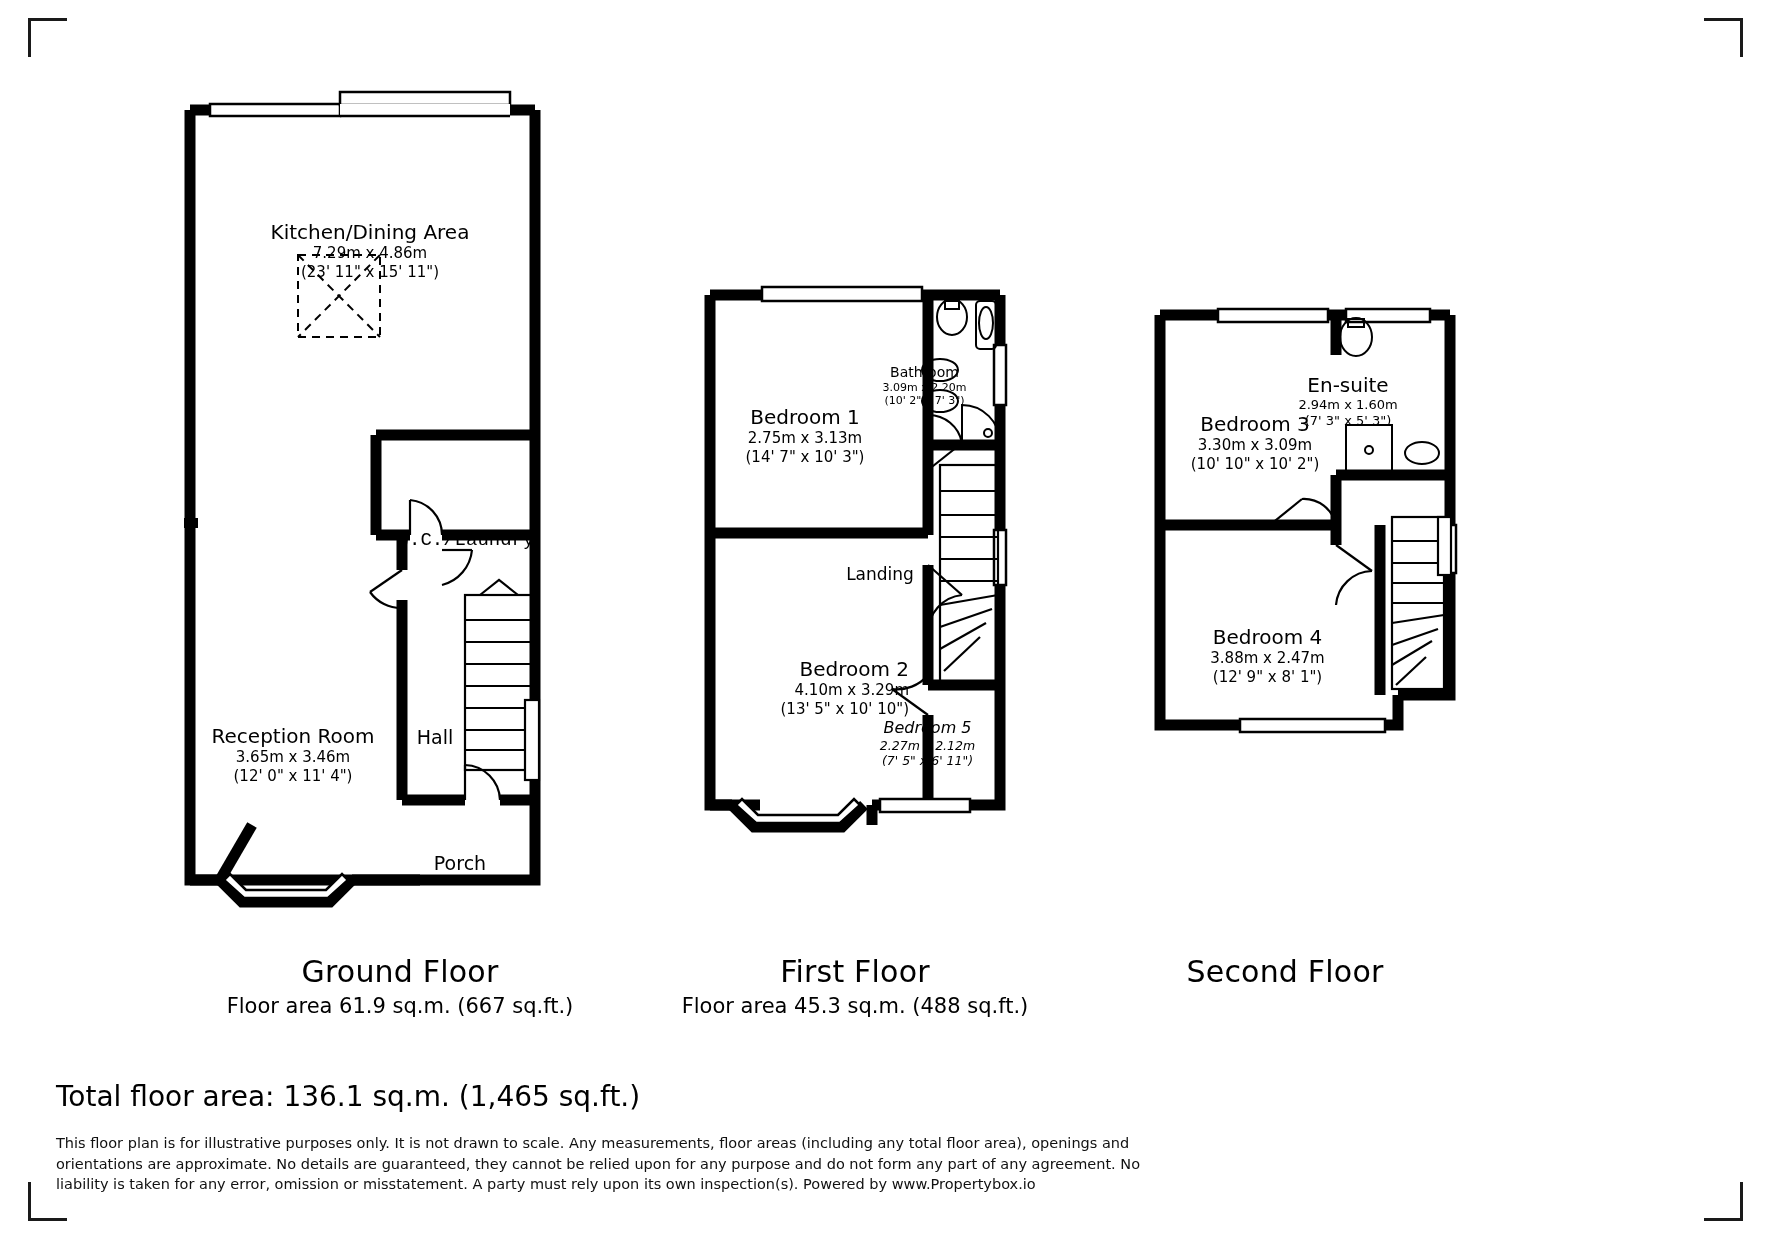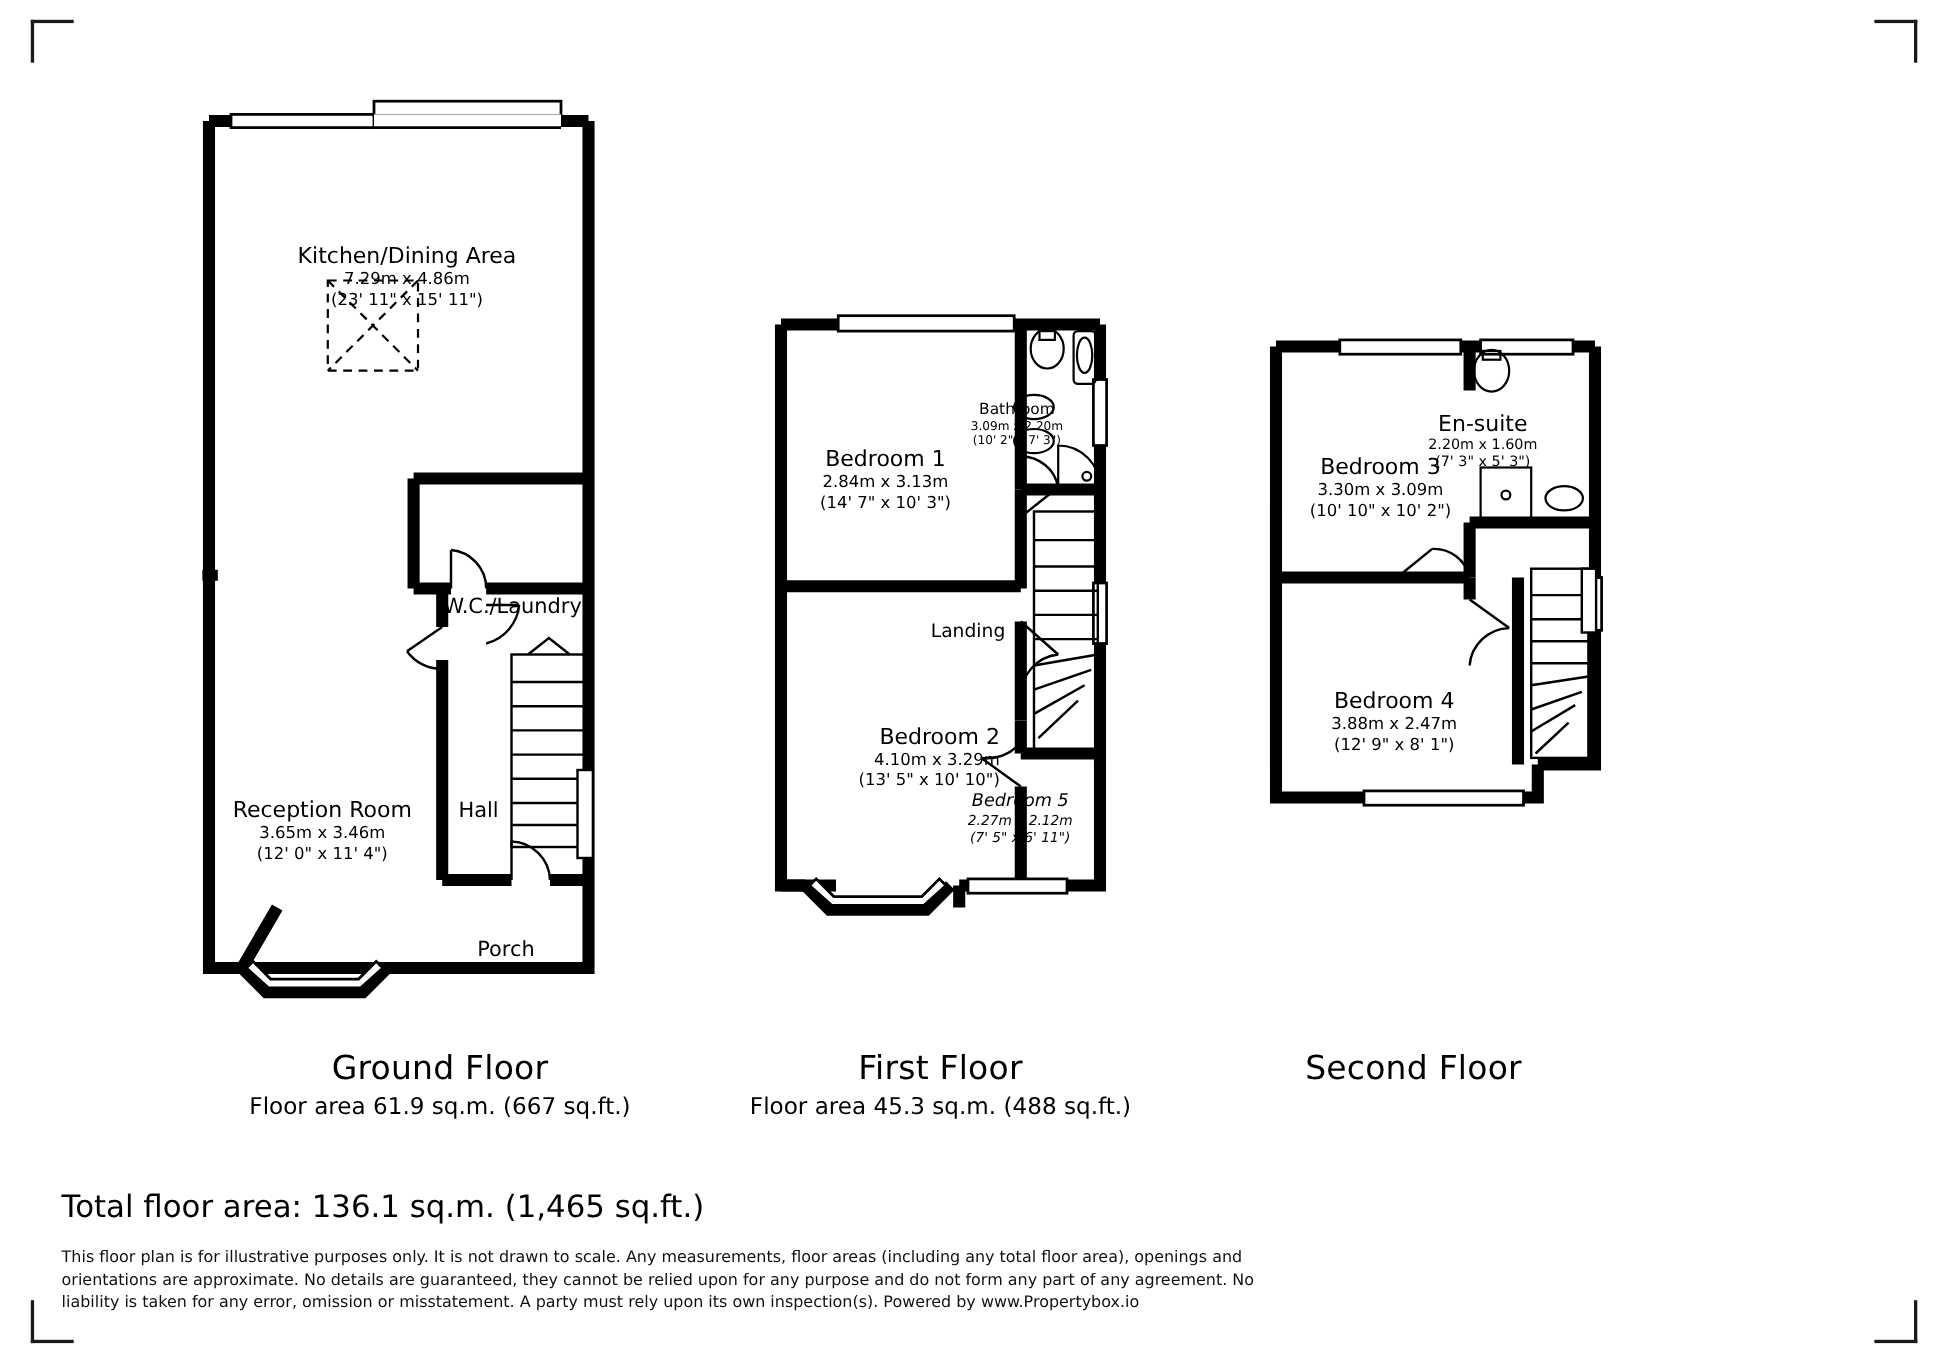--- a/index.html
+++ b/index.html
@@ -119,21 +119,21 @@
       </g>
     </svg>
   </div>
 
   <div class="lbl big" style="left:190px;top:220px;width:360px;">
     <div class="nm">Kitchen/Dining Area</div>
     <div class="d1">7.29m x 4.86m</div>
     <div class="d2">(23' 11" x 15' 11")</div>
   </div>
 
-  <div class="lbl plain" style="left:366px;top:540px;width:200px;">
+  <div class="lbl plain" style="left:366px;top:529px;width:200px;font-family:Liberation Mono, monospace;">
     <div class="nm">W.C./Laundry</div>
   </div>
 
   <div class="lbl big" style="left:133px;top:724px;width:320px;">
     <div class="nm">Reception Room</div>
     <div class="d1">3.65m x 3.46m</div>
     <div class="d2">(12' 0" x 11' 4")</div>
   </div>
 
   <div class="lbl plain" style="left:388px;top:726px;width:94px;">
@@ -221,21 +221,21 @@
         <path d="M32 540 L54 562 L142 562 L164 540"></path>
       </g>
       <g fill="#fff" stroke="#000" stroke-width="2.5">
         <path d="M36 540 L56 558 L140 558 L160 540 L154 534 L138 550 L58 550 L42 534 Z"></path>
       </g>
     </svg>
   </div>
 
   <div class="lbl big" style="left:690px;top:405px;width:230px;">
     <div class="nm">Bedroom 1</div>
-    <div class="d1">2.84m x 3.13m</div>
+    <div class="d1">2.75m x 3.13m</div>
     <div class="d2">(14' 7" x 10' 3")</div>
   </div>
 
   <div class="lbl small" style="left:862px;top:364px;width:125px;">
     <div class="nm">Bathroom</div>
     <div class="d1">3.09m x 2.20m</div>
     <div class="d2">(10' 2" x 7' 3")</div>
   </div>
 
   <div class="lbl big" style="left:679px;top:657px;width:230px;text-align:right;">
@@ -317,21 +317,21 @@
   </div>
 
   <div class="lbl big" style="left:1140px;top:412px;width:230px;">
     <div class="nm">Bedroom 3</div>
     <div class="d1">3.30m x 3.09m</div>
     <div class="d2">(10' 10" x 10' 2")</div>
   </div>
 
   <div class="lbl" style="left:1268px;top:373px;width:160px;">
     <div class="nm" style="font-size:20px">En-suite</div>
-    <div class="d1" style="font-size:13px">2.20m x 1.60m</div>
+    <div class="d1" style="font-size:13px">2.94m x 1.60m</div>
     <div class="d2" style="font-size:13px">(7' 3" x 5' 3")</div>
   </div>
 
   <div class="lbl big" style="left:1155px;top:625px;width:225px;">
     <div class="nm">Bedroom 4</div>
     <div class="d1">3.88m x 2.47m</div>
     <div class="d2">(12' 9" x 8' 1")</div>
   </div>
 
   <div class="caption" style="left:1040px;top:955px;width:490px;">

